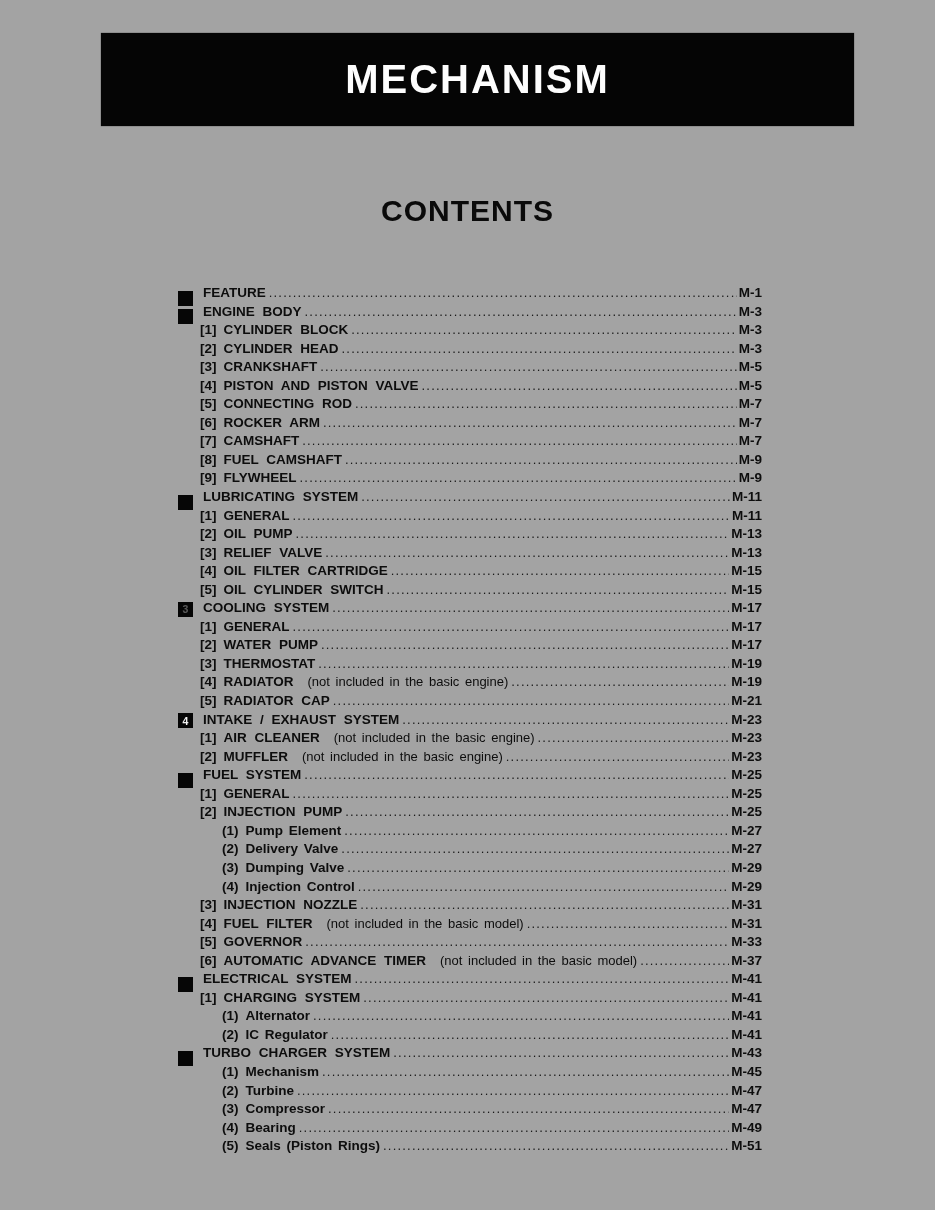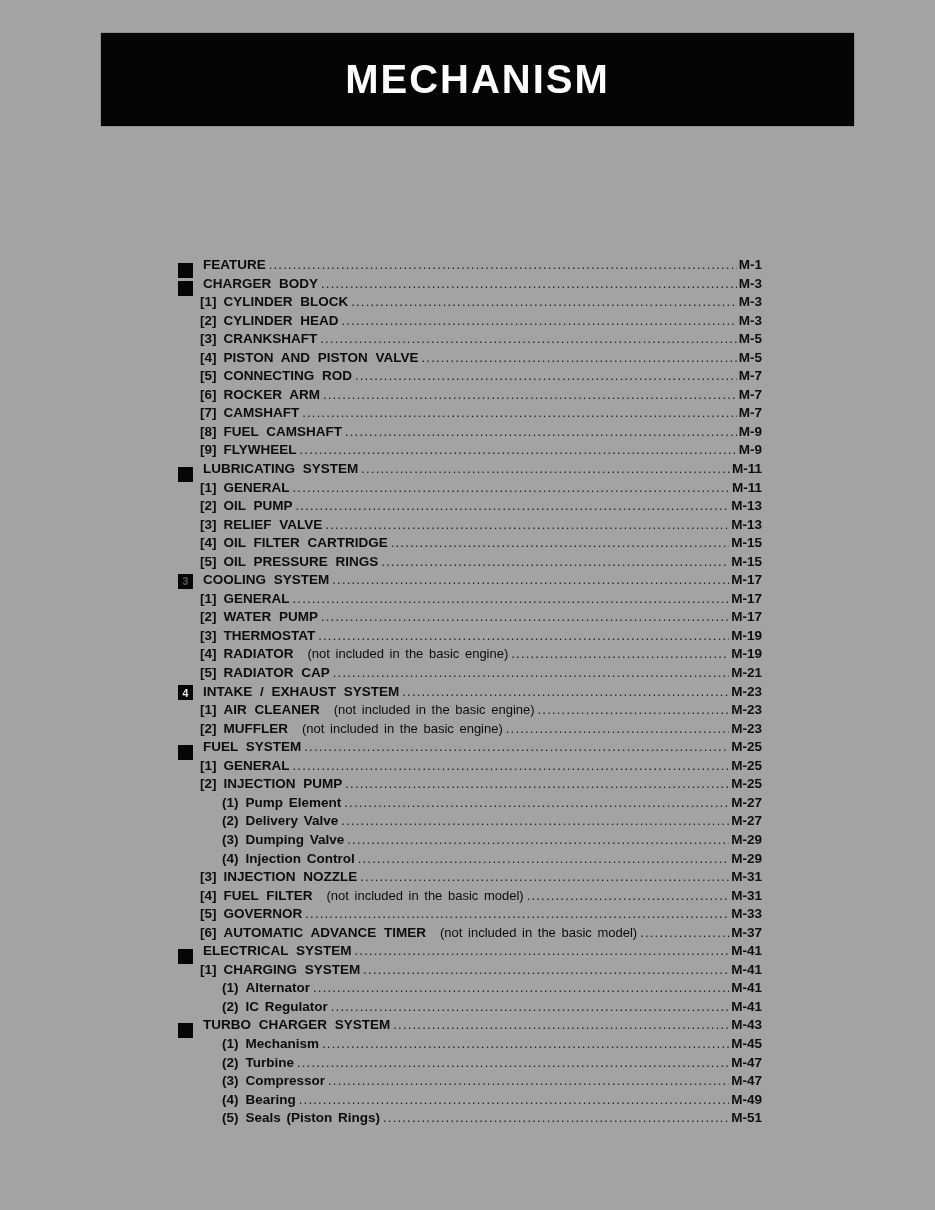--- a/index.html
+++ b/index.html
@@ -51,49 +51,50 @@
 
   .entry-num{display:inline-block;margin-right:7px;}
   .entry-label{}
   .entry-note{font-weight:400;font-size:13px;margin-left:14px;word-spacing:2px;}
 
   .dots{
     flex:1 1 auto;overflow:hidden;margin:0 2px 0 3px;
     font-weight:400;font-size:13px;letter-spacing:1.2px;word-spacing:0;
     color:#1a1a1a;
   }
-  .page-num{flex:0 0 auto;font-weight:700;}
+  .page-num{flex:0 0 auto;font-weight:700;margin-top:28px;}
 </style>
 </head>
 <body>
 
 <div class="page">
 
   <div class="header-bar">
     <span class="header-title">MECHANISM</span>
   </div>
 
+  <div class="contents-title">CONTENTS</div>
 
   <div class="toc">
       <div class="toc-row level-0">
     <span class="badge">
       <span class="badge-digit"></span>
     </span>
 
     <span class="entry-label">FEATURE</span>
 
     <span class="dots">................................................................................................................................................................................................................................................</span>
     <span class="page-num">M-1</span>
   </div>
       <div class="toc-row level-0">
     <span class="badge">
       <span class="badge-digit"></span>
     </span>
 
-    <span class="entry-label">CHARGER BODY</span>
+    <span class="entry-label">ENGINE BODY</span>
 
     <span class="dots">................................................................................................................................................................................................................................................</span>
     <span class="page-num">M-3</span>
   </div>
       <div class="toc-row level-1">
 
     <span class="entry-num">[1]</span>
     <span class="entry-label">CYLINDER BLOCK</span>
 
     <span class="dots">................................................................................................................................................................................................................................................</span>
@@ -201,21 +202,21 @@
 
     <span class="entry-num">[4]</span>
     <span class="entry-label">OIL FILTER CARTRIDGE</span>
 
     <span class="dots">................................................................................................................................................................................................................................................</span>
     <span class="page-num">M-15</span>
   </div>
       <div class="toc-row level-1">
 
     <span class="entry-num">[5]</span>
-    <span class="entry-label">OIL PRESSURE RINGS</span>
+    <span class="entry-label">OIL CYLINDER SWITCH</span>
 
     <span class="dots">................................................................................................................................................................................................................................................</span>
     <span class="page-num">M-15</span>
   </div>
       <div class="toc-row level-0">
     <span class="badge">
       <span class="badge-digit dim">3</span>
     </span>
 
     <span class="entry-label">COOLING SYSTEM</span>

